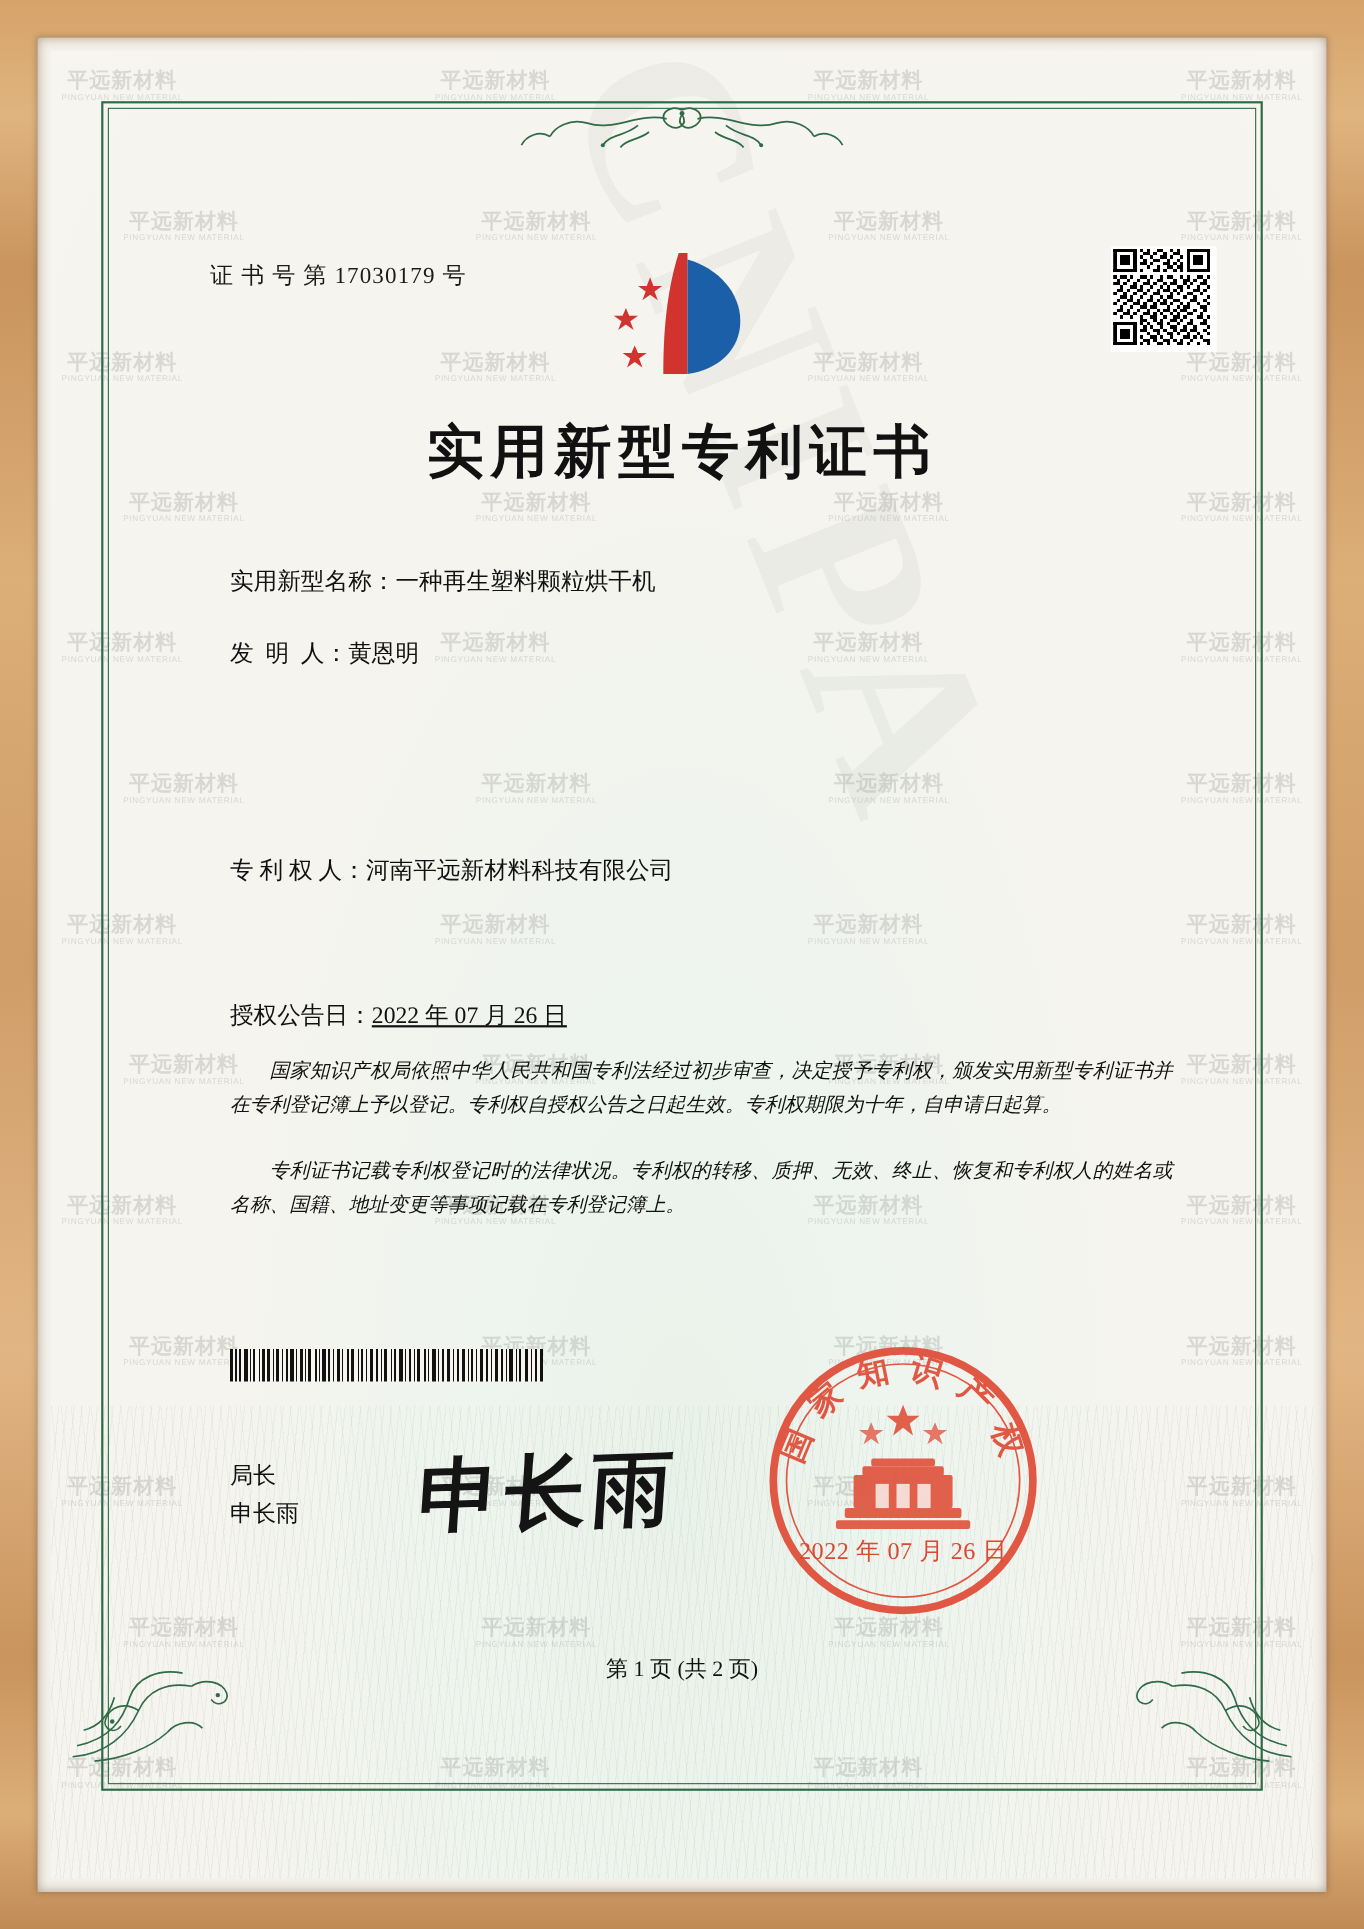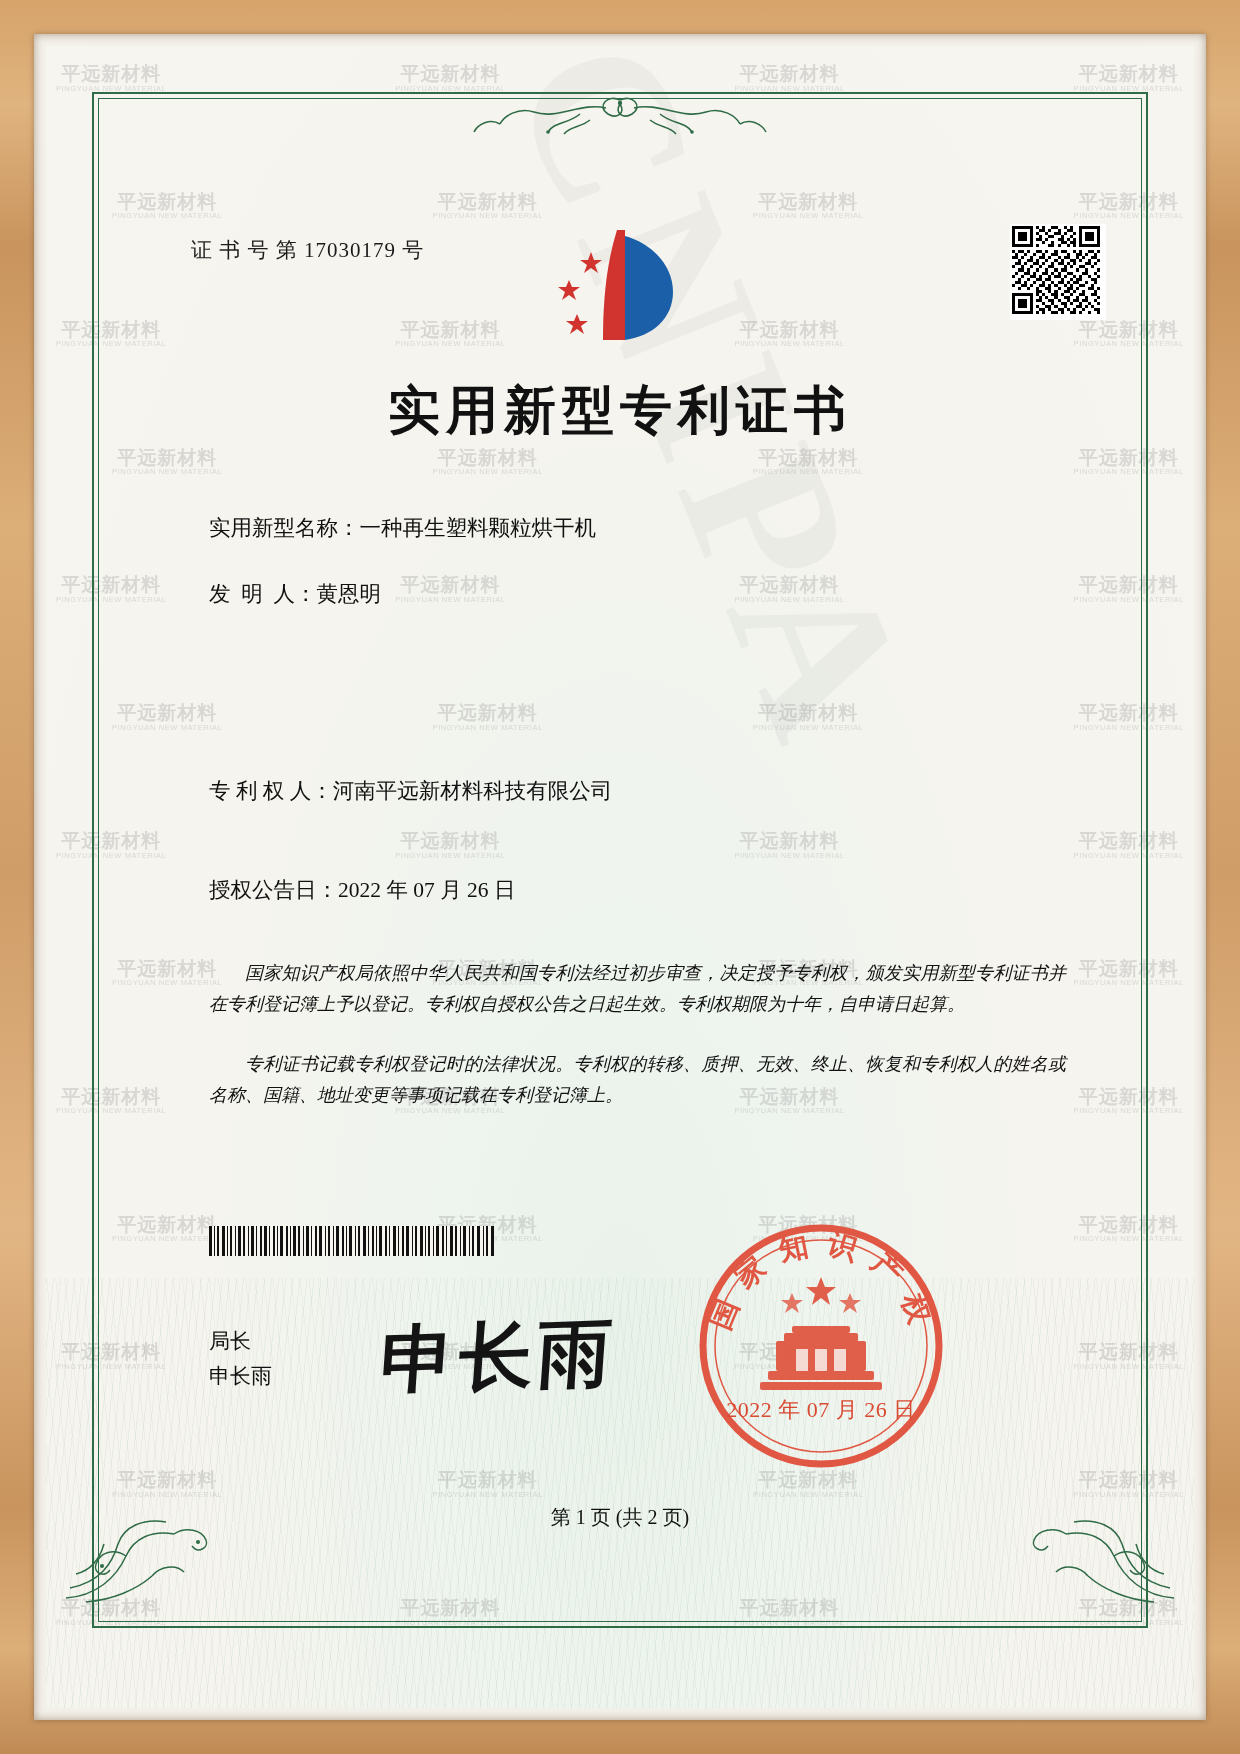--- a/index.html
+++ b/index.html
@@ -189,21 +189,21 @@
     display: block;
     margin-left: 146px;
   }
 
   #f-name  { top: 466px; }
   #f-inv   { top: 532px; }
   #f-pat   { top: 598px; }
   #f-appd  { top: 663px; }
   #f-owner { top: 729px; }
   #f-addr  { top: 795px; }
-  #f-pub   { top: 828px; }
+  #f-pub   { top: 861px; text-decoration: underline; }
   #f-pubno { top: 861px; left: 573px; right: auto; }
 
   .para {
     position: absolute;
     left: 163px;
     right: 128px;
     font-size: 18px;
     line-height: 1.72;
     color: #111;
     text-align: justify;

